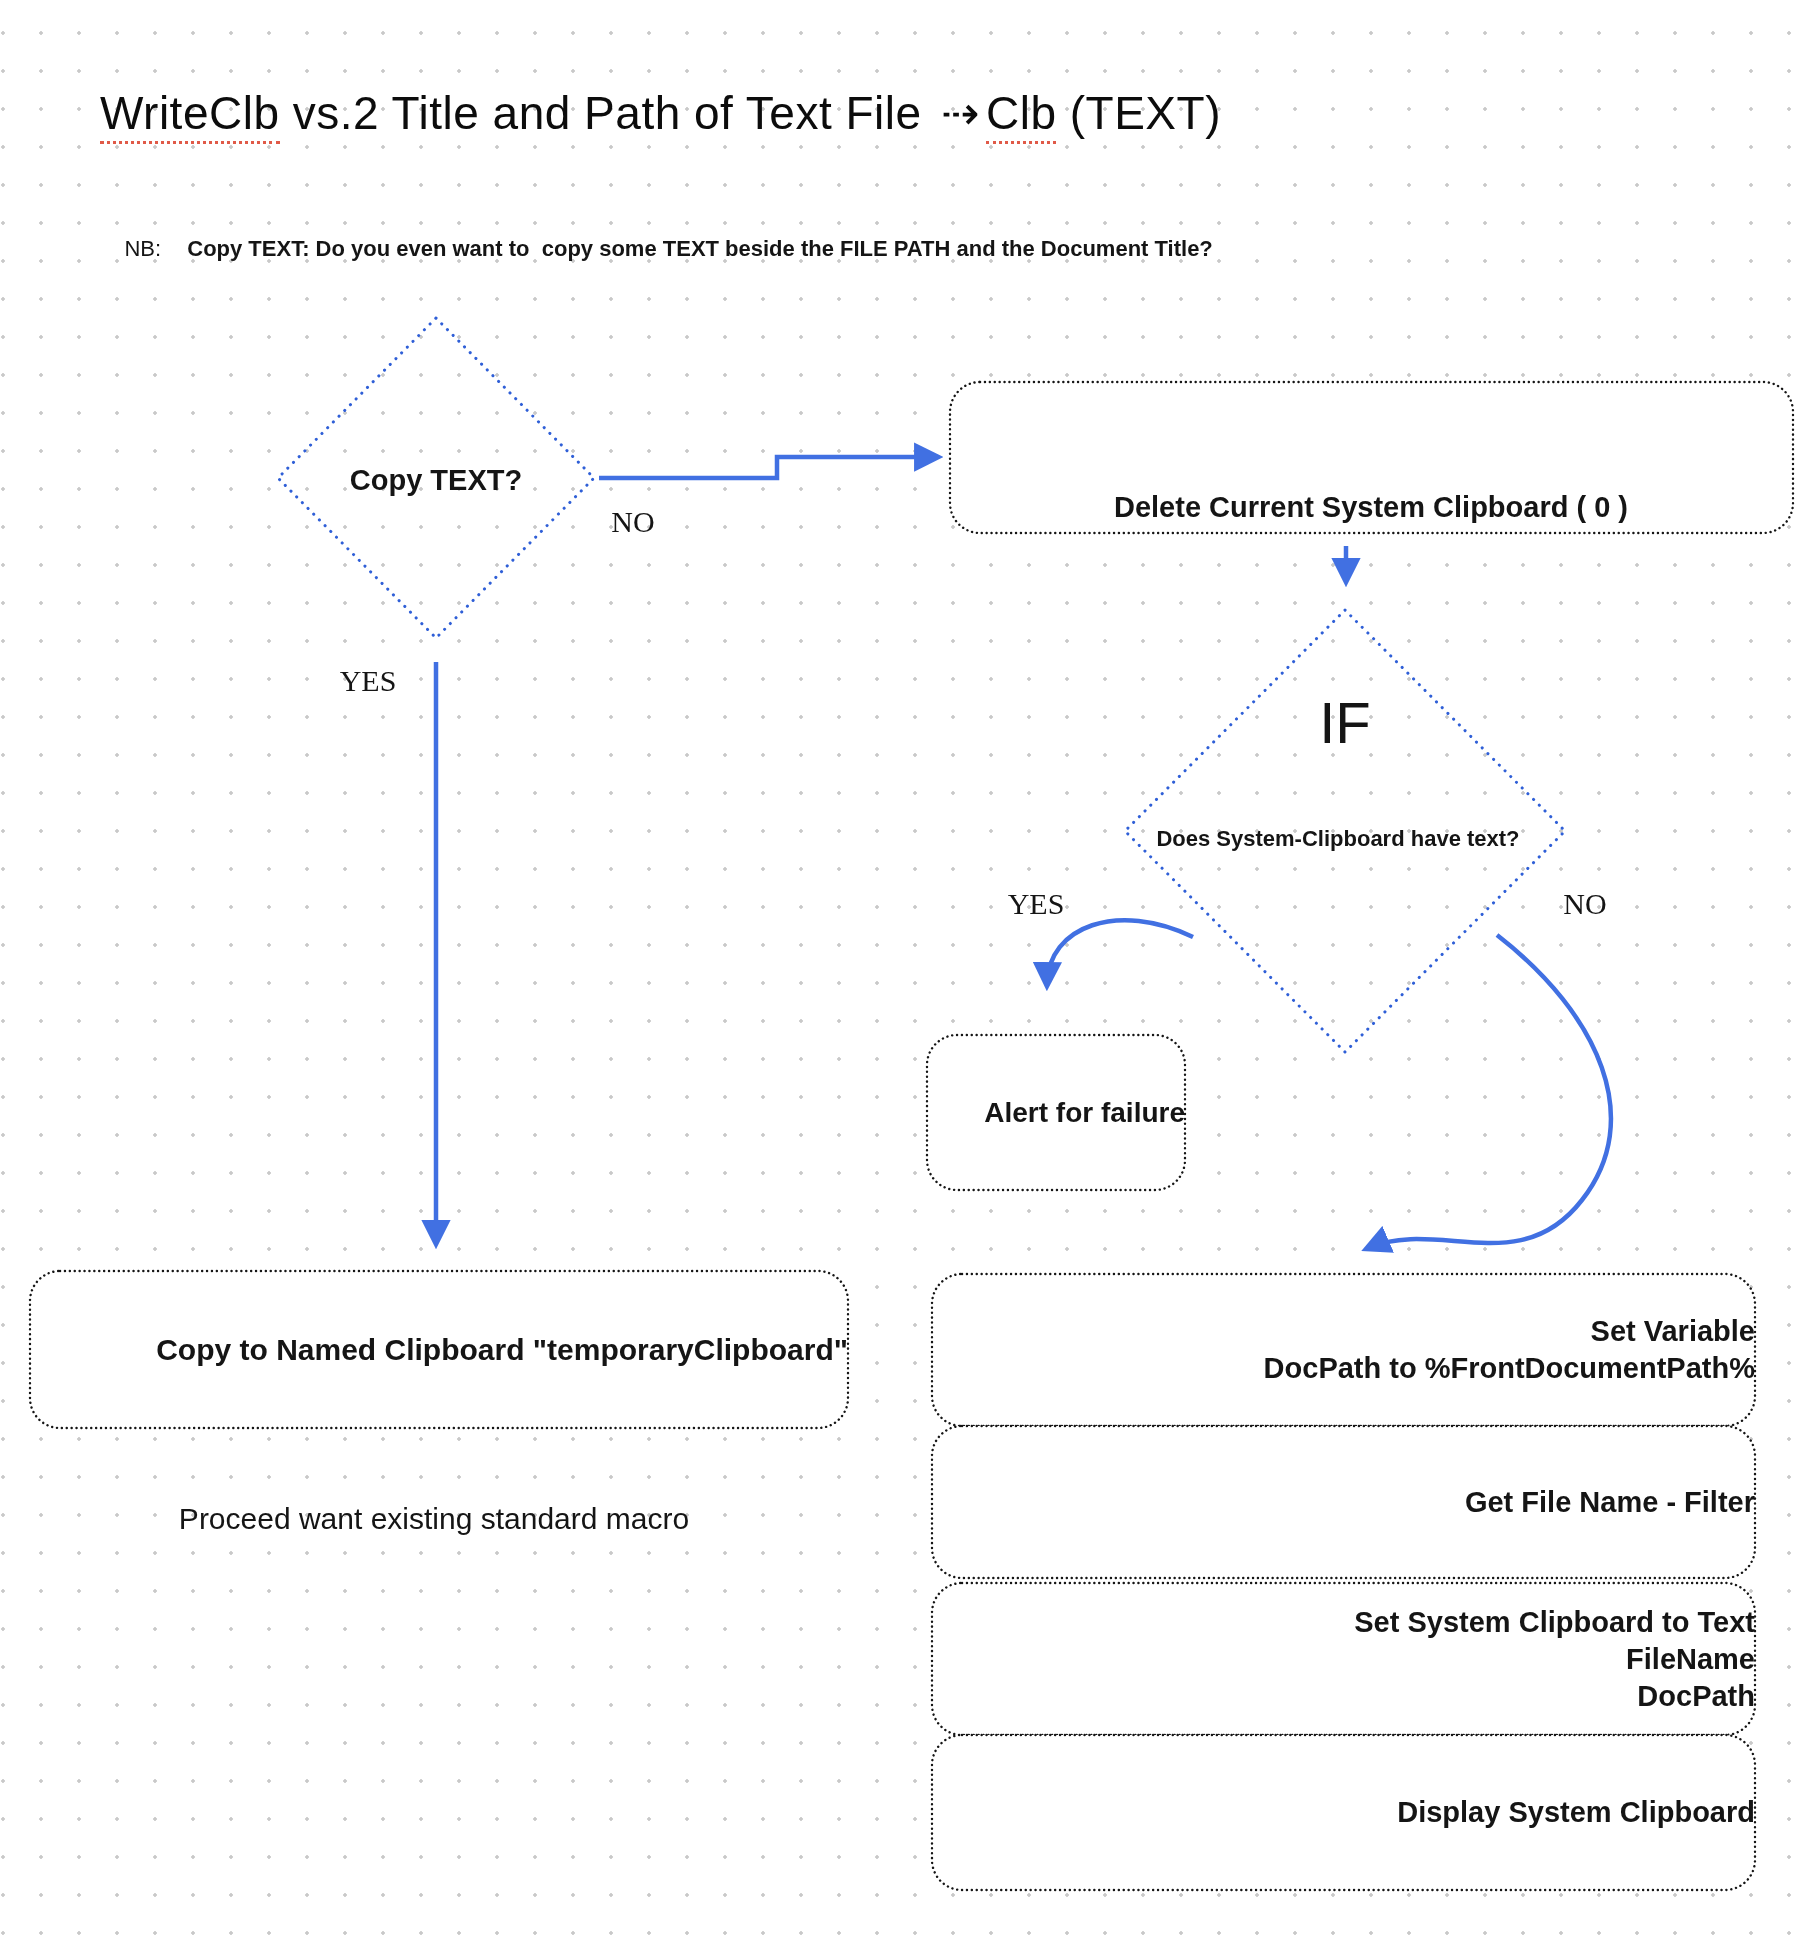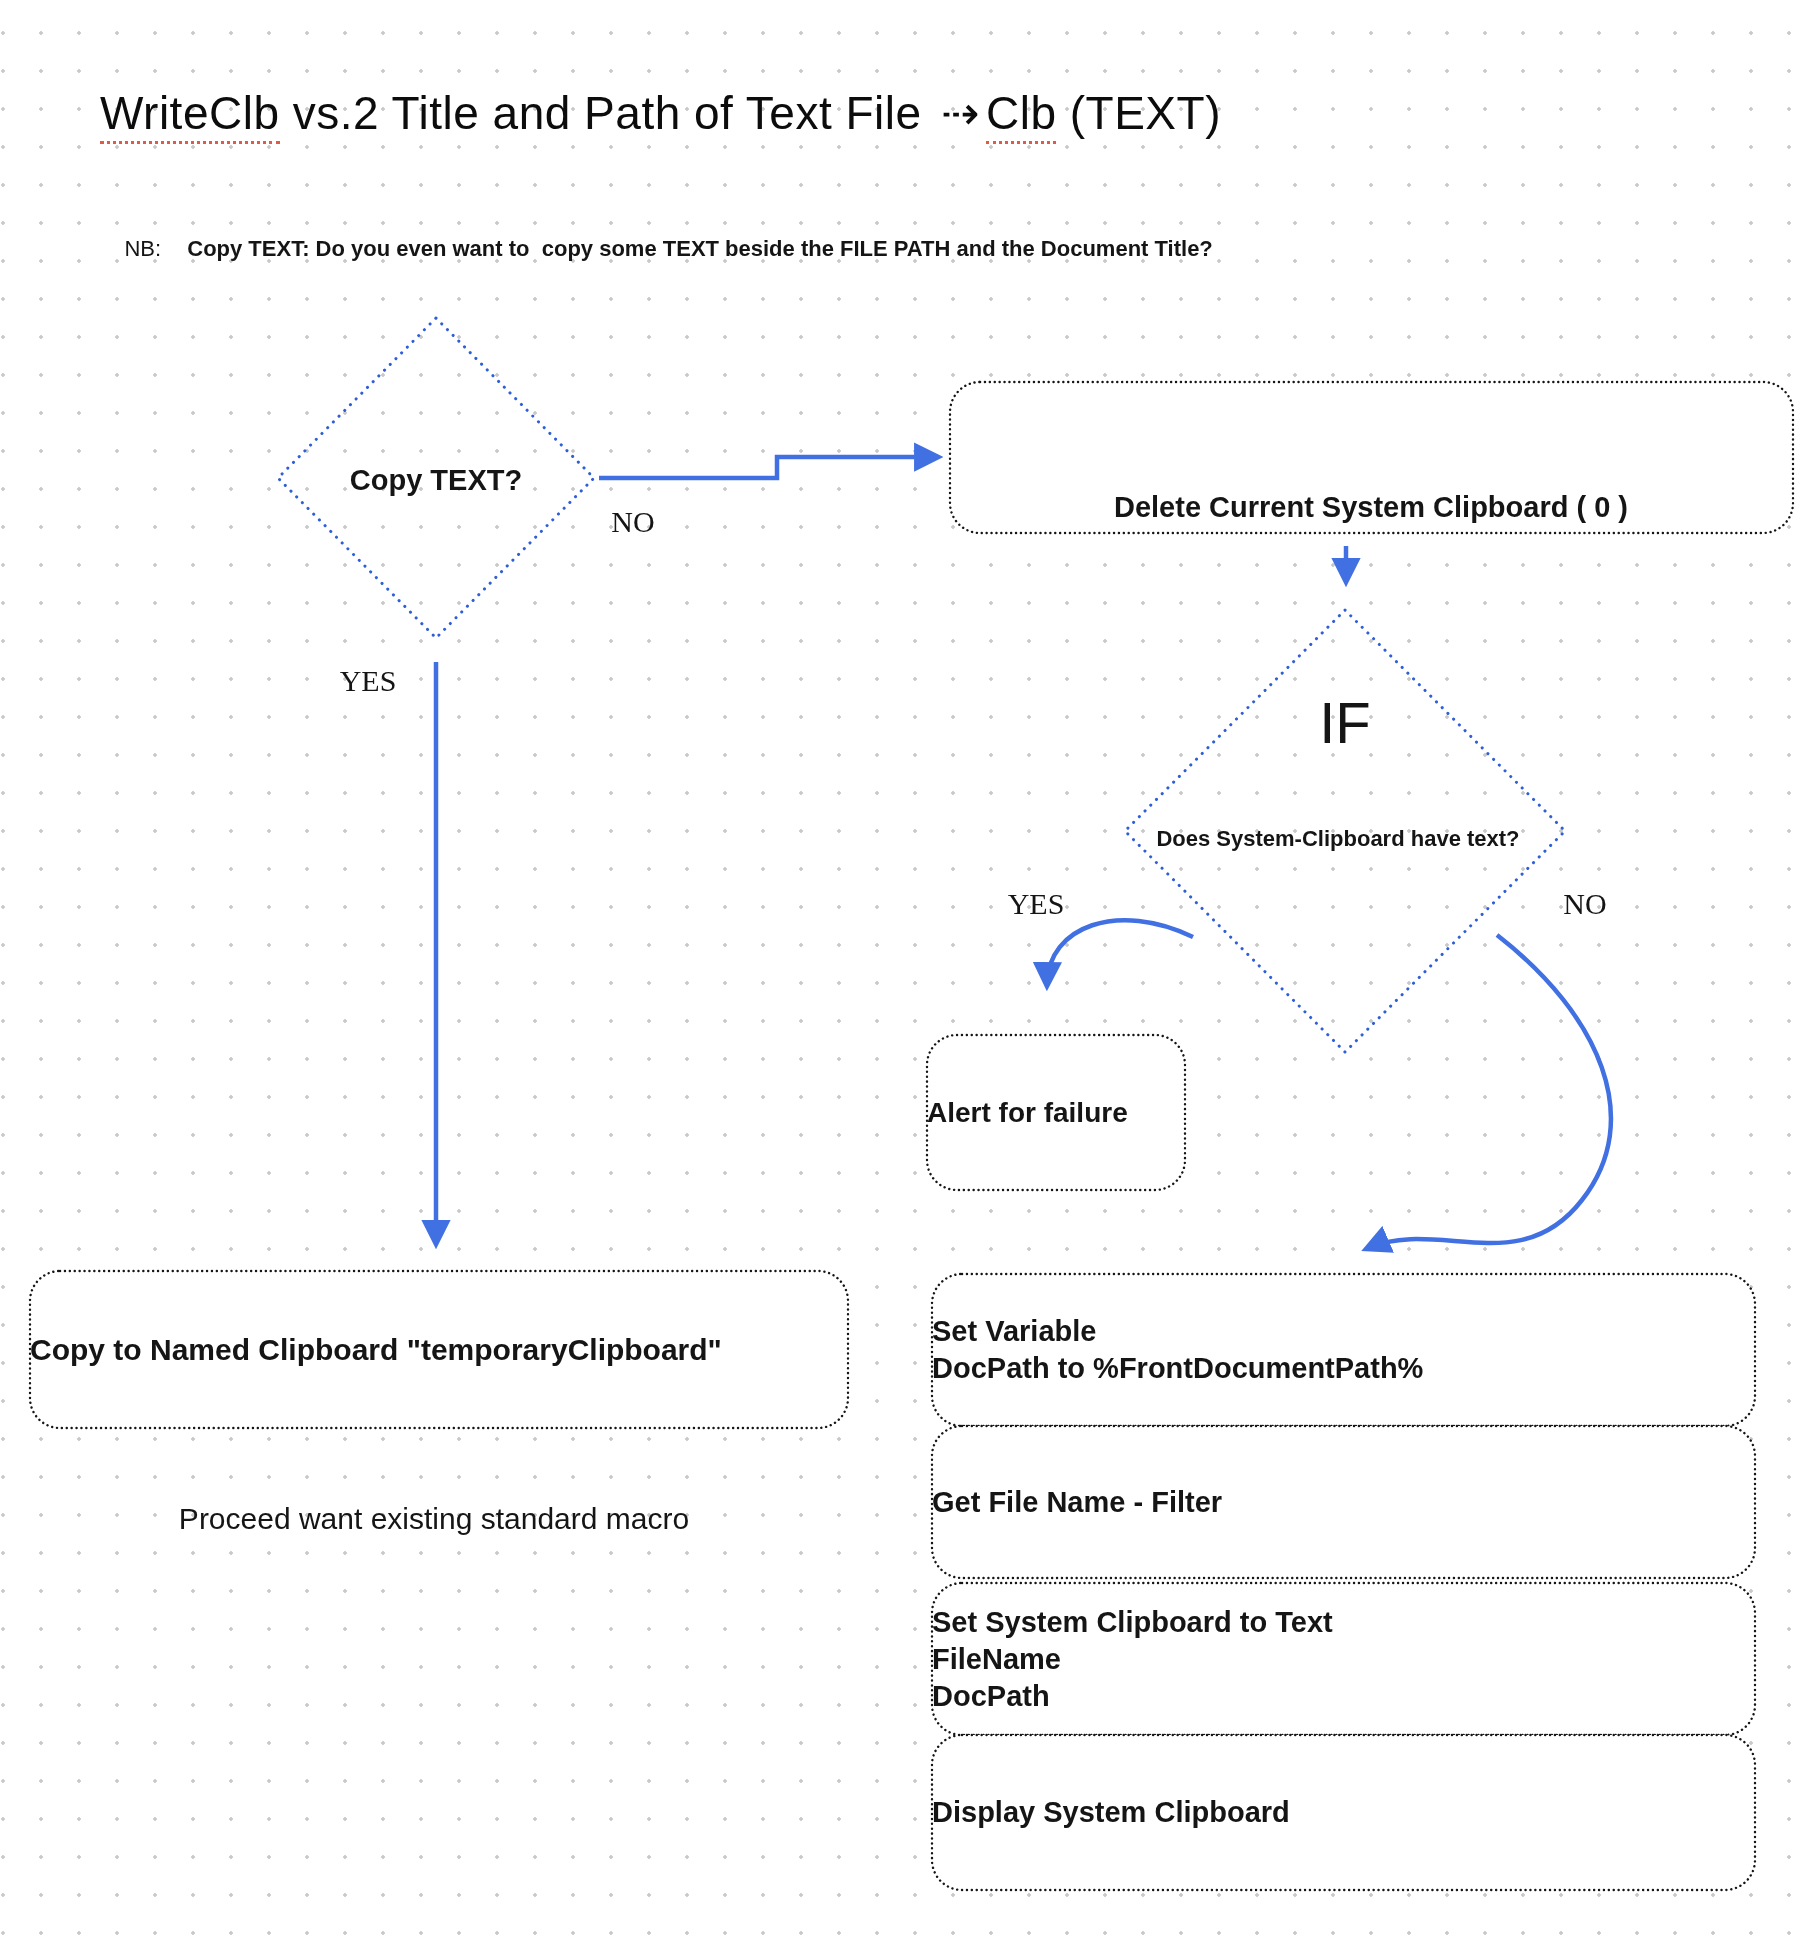--- a/index.html
+++ b/index.html
@@ -14,21 +14,21 @@
   .canvas{
     position:absolute;inset:0;
     background-image:radial-gradient(circle, #c9c9c9 1.5px, rgba(0,0,0,0) 2px);
     background-size:38px 38px;
     background-position:22px 14px;
   }
   svg.shapes{position:absolute;left:0;top:0;width:1818px;height:1950px;}
   .txt{position:absolute;transform:translate(-50%,-50%);white-space:nowrap;}
   .nodebox{
     position:absolute;display:flex;flex-direction:column;
-    align-items:flex-start;justify-content:center;text-align:center;
+    align-items:flex-end;justify-content:center;text-align:center;
   }
   .title{
     position:absolute;left:100px;top:86px;
     font-size:46px;letter-spacing:.5px;color:#0c0c0c;
   }
   .squiggle{border-bottom:3px dotted #e05a48;padding-bottom:2px;}
   .title .arrow-glyph{padding:0 6px;}
   .note{position:absolute;left:100px;top:210px;font-size:22px;white-space:pre-wrap;}
   .note .nb{font-weight:400;}
   .note .nb-text{font-weight:700;margin-left:20px;}

